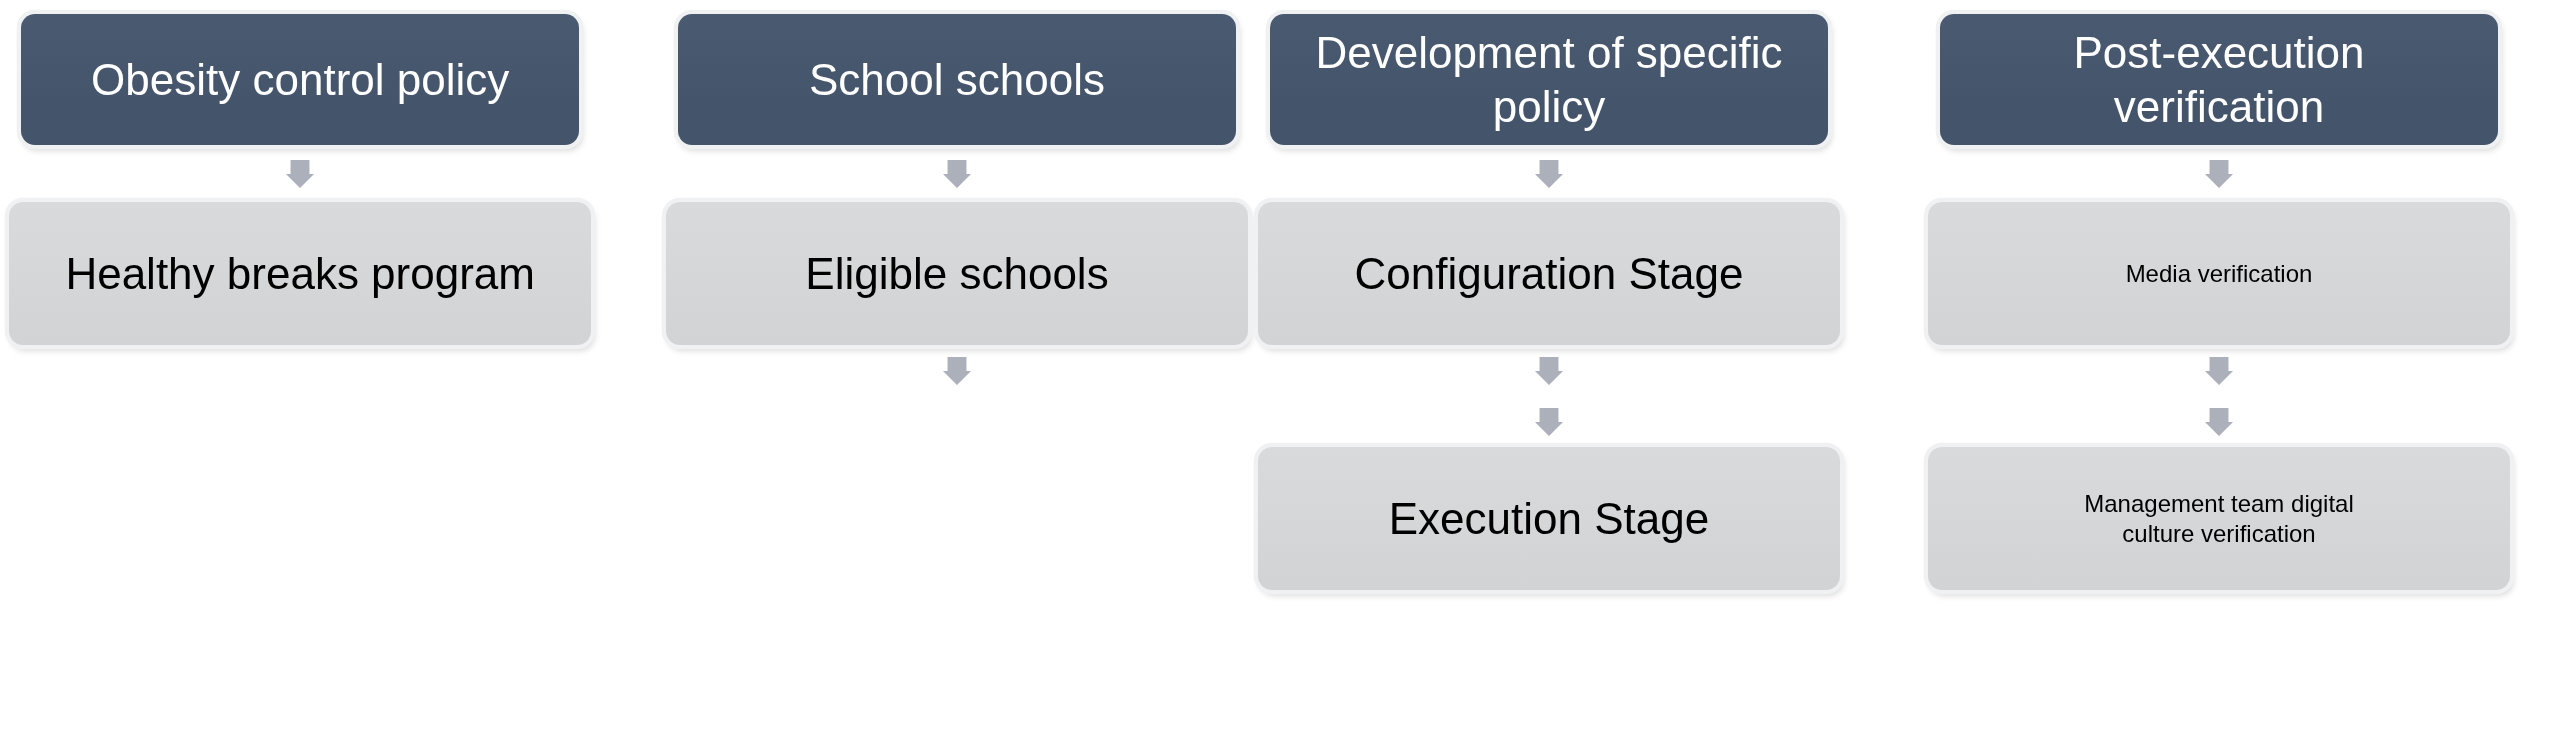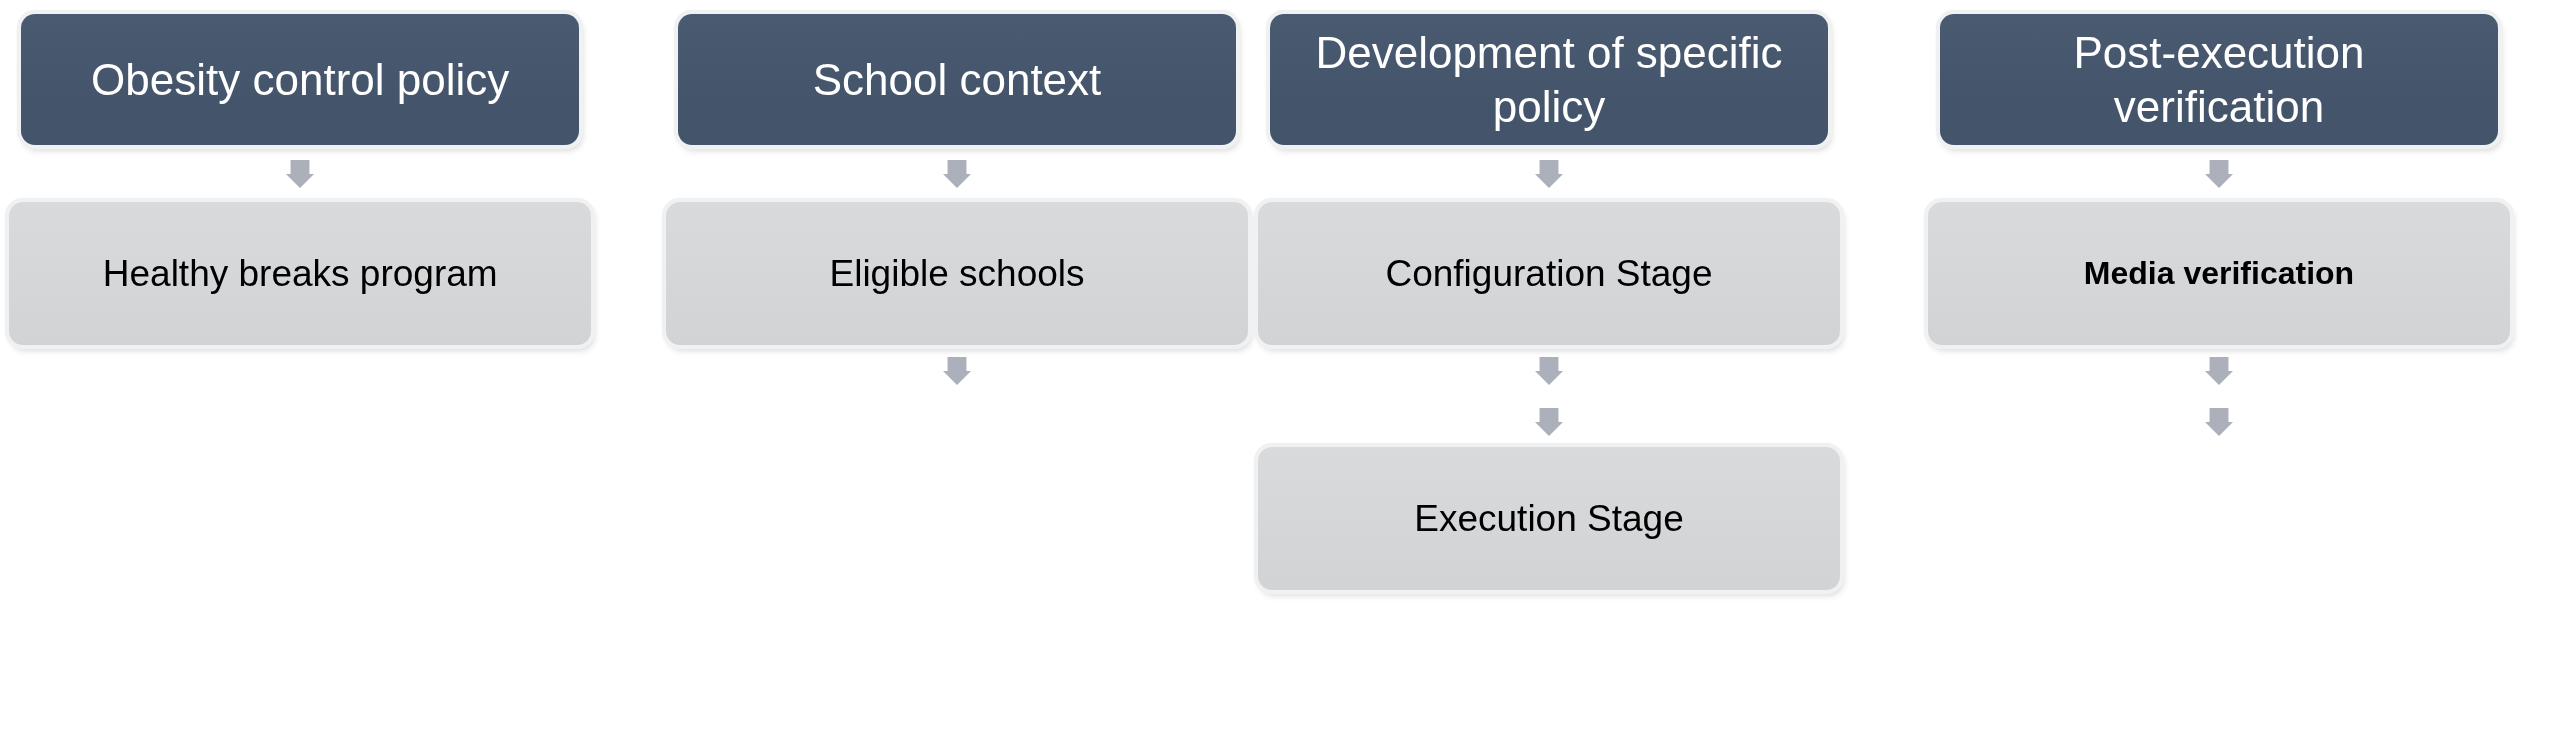--- a/index.html
+++ b/index.html
@@ -45,23 +45,23 @@
     height:131px;
     margin:0 12px;
     background:linear-gradient(180deg,#4a5a70 0%,var(--header-bg) 70%);
     color:var(--header-text);
     font-size:44px;
   }
   .box.item{
     height:143px;
     background:linear-gradient(180deg,#d9dadc 0%,#d2d3d5 100%);
     color:var(--item-text);
-    font-size:37px;
+    font-size:44px;
   }
-  .col.small-items .box.item{font-size:32px;font-weight:bold;}
+  .col.small-items .box.item{font-size:24px;}
   .gap{
     display:flex;
     align-items:center;
     justify-content:center;
     height:51px;
     flex:0 0 auto;
   }
   .gap.first{height:57px;}
   .arrow{display:block;}
   .arrow polygon{fill:var(--arrow);}
@@ -80,21 +80,21 @@
         <polygon points="6.5,0 33.5,0 33.5,20 40,20 20,40 0,20 6.5,20"></polygon>
       </svg>
     </div>
     <div class="box item">
       <span class="label">Healthy breaks program</span>
     </div>
   </div>
 
   <div class="col" style="left:666px">
     <div class="box header">
-      <span class="label">School context</span>
+      <span class="label">School schools</span>
     </div>
     <div class="gap first">
       <svg class="arrow" width="28" height="28" viewBox="0 0 40 40">
         <polygon points="6.5,0 33.5,0 33.5,20 40,20 20,40 0,20 6.5,20"></polygon>
       </svg>
     </div>
     <div class="box item">
       <span class="label">Eligible schools</span>
     </div>
     <div class="gap">
@@ -148,16 +148,20 @@
     <div class="gap">
       <svg class="arrow" width="28" height="28" viewBox="0 0 40 40">
         <polygon points="6.5,0 33.5,0 33.5,20 40,20 20,40 0,20 6.5,20"></polygon>
       </svg>
     </div>
     <div class="gap">
       <svg class="arrow" width="28" height="28" viewBox="0 0 40 40">
         <polygon points="6.5,0 33.5,0 33.5,20 40,20 20,40 0,20 6.5,20"></polygon>
       </svg>
     </div>
+    <div class="box item">
+      <span class="label">Management team digital
+culture verification</span>
+    </div>
   </div>
 
 </div>
 
 
 </body></html>

